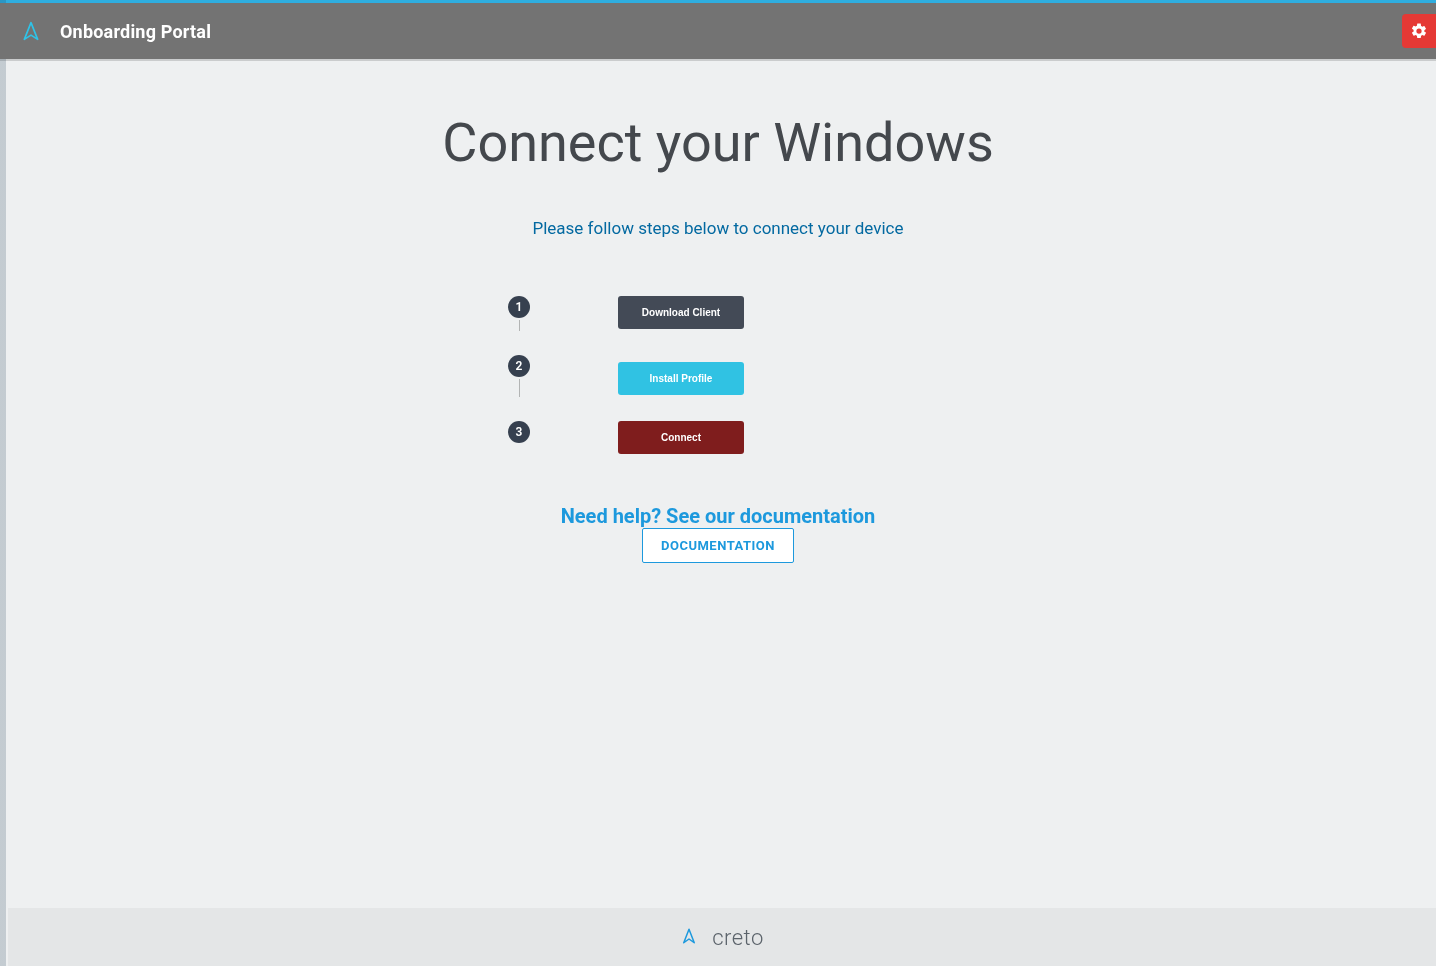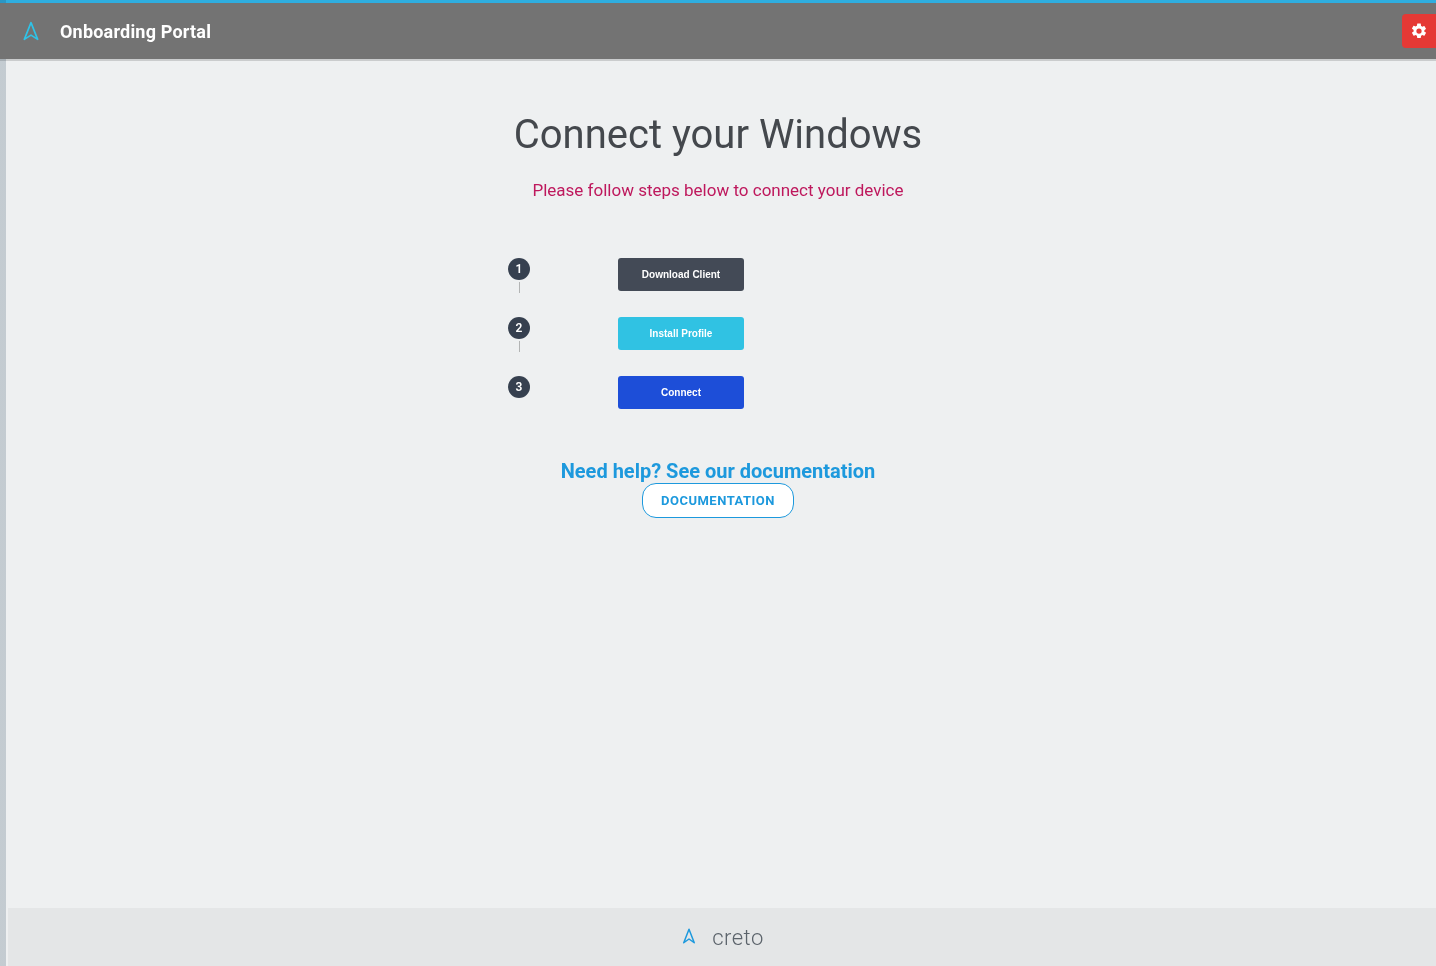--- a/index.html
+++ b/index.html
@@ -48,24 +48,24 @@
 
   .header-shadow{ height:2px; background:rgba(0,0,0,.15); }
 
   main.content{
     width:100%;
     padding-top:50px;
     display:flex; flex-direction:column; align-items:center;
   }
   h1.page-title{
     margin:0 0 22px 0;
-    font-size:40px; font-weight:400; color:#44484d;
+    font-size:54px; font-weight:400; color:#44484d;
   }
   .page-subtitle{
-    font-size:17px; color:#be185d; margin-bottom:36px;
+    font-size:17px; color:#0369a1; margin-bottom:36px;margin-top:22px;
   }
 
   .steps{ width:420px; position:relative; }
   .step{ position:relative; padding-left:30px; }
   .step + .step{ margin-top:0; }
   .step-num{
     position:absolute; left:0; top:0;
     width:22px; height:22px; border-radius:50%;
     background:#36404f; color:#fff; font-size:12px; font-weight:600;
     display:flex; align-items:center; justify-content:center;
@@ -82,32 +82,32 @@
   }
   .step:last-child .connector{ display:none; }
 
   .btn{
     display:inline-block; border:none; cursor:pointer;
     font-size:10px; font-weight:700; color:#fff;
     padding:11px 20px; border-radius:3px;
     min-width:126px; text-align:center;
   }
   .btn-dark { background:#434a56; }
-  .btn-cyan { background:#30c2e3; }
-  .btn-green{ background:#1d4ed8; }
+  .btn-cyan { background:#30c2e3;margin-top:7px; }
+  .btn-green{ background:#7f1d1d; }
 
   .help-block{ margin-top:24px; text-align:center; }
   .help-title{
     color:#1d99dd; font-size:20px; font-weight:700; 
   }
   .btn-outline{
     display:inline-block; cursor:pointer;
     border:1px solid #1d99dd; color:#1d99dd; background:#fff;
     font-size:13px; font-weight:700; letter-spacing:.5px;
-    padding:9px 18px; border-radius:14px;
+    padding:9px 18px; border-radius:2px;
   }
 
   footer.page-footer{
     position:absolute; left:8px; right:0; bottom:0;
     height:58px; background:#e4e6e7;
     display:flex; align-items:center; justify-content:center;
   }
   .footer-brand{
     font-size:22px; color:#5b636b; letter-spacing:.5px; font-weight:300;
     display:flex; align-items:center; gap:14px;

